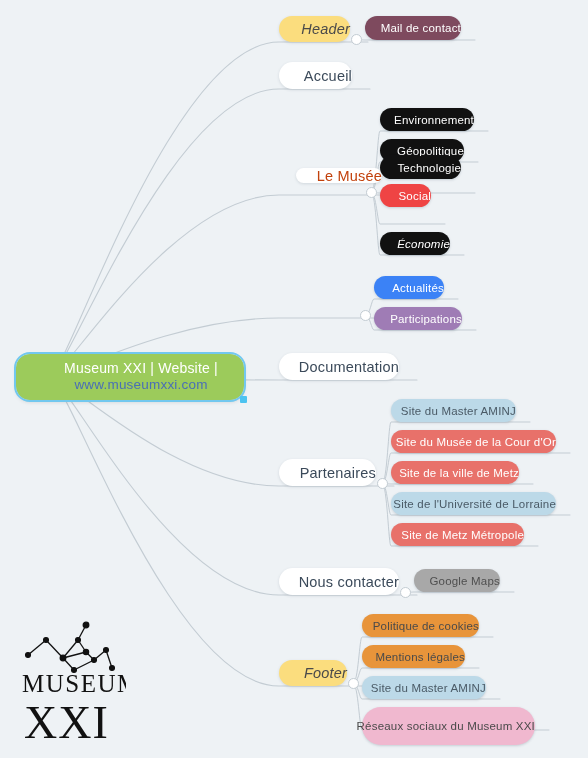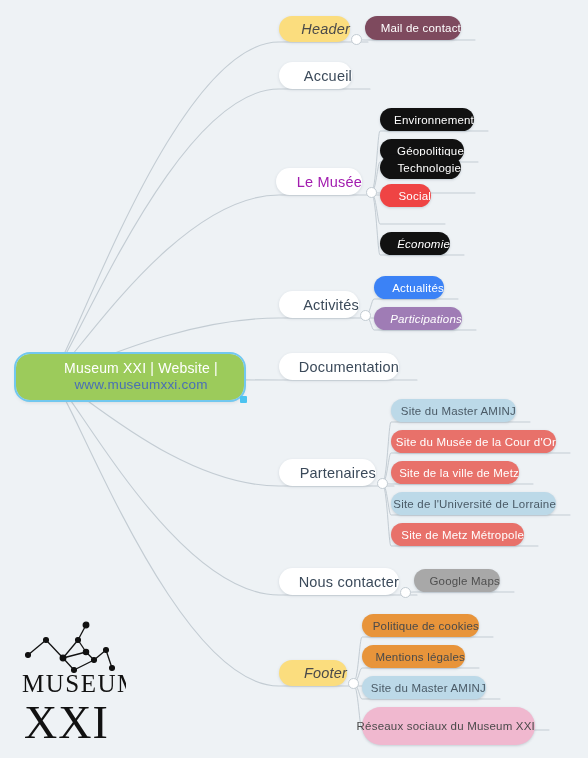--- a/index.html
+++ b/index.html
@@ -163,47 +163,44 @@
 <div class="node level1 accentnode" style="left: 279px; top: 16px; width: 71px; height: 26px; background: rgb(251, 221, 126); color: rgb(74, 74, 74);">
       <span>Header</span>
     </div>
     <div class="junction" style="left: 351px; top: 34px;"></div>
     <div class="node leaf" style="left: 365px; top: 16px; width: 96px; height: 24px; background: rgb(126, 74, 94); color: rgb(255, 255, 255);">
       <span>Mail de contact</span>
     </div>
     <div class="node level1" style="left: 279px; top: 62px; width: 73px; height: 27px; background: rgb(255, 255, 255); color: rgb(59, 74, 90);">
       <span>Accueil</span>
     </div>
-    <div class="node level1" style="left: 276px; top: 168px; width: 86px; height: 27px; background: rgb(255, 255, 255); color: #a21caf;">
+    <div class="node level1" style="left: 296px; top: 168px; width: 86px; height: 15px; background: rgb(255, 255, 255); color: #c2410c;">
       <span>Le Musée</span>
     </div>
     <div class="junction" style="left: 366px; top: 187px;"></div>
     <div class="node leaf" style="left: 380px; top: 108px; width: 94px; height: 23px; background: rgb(17, 17, 17); color: rgb(255, 255, 255);">
       <span>Environnement</span>
     </div>
     <div class="node leaf" style="left: 380px; top: 139px; width: 84px; height: 23px; background: rgb(17, 17, 17); color: rgb(255, 255, 255);">
       <span>Géopolitique</span>
     </div>
     <div class="node leaf" style="left: 380px; top: 156px; width: 81px; height: 23px; background: rgb(17, 17, 17); color: rgb(255, 255, 255);">
       <span>Technologie</span>
     </div>
     <div class="node leaf" style="left: 380px; top: 184px; width: 51px; height: 23px; background: #ef4444; color: rgb(255, 255, 255);">
       <span>Social</span>
     </div>
     <div class="node leaf" style="left: 380px; top: 232px; width: 70px; height: 23px; background: rgb(17, 17, 17); color: rgb(255, 255, 255); font-style: italic;">
       <span>Économie</span>
     </div>
-    <div class="node level1" style="left: 279px; top: 291px; width: 80px; height: 27px; background: rgb(255, 255, 255); color: rgb(59, 74, 90);">
-      <span>Activités</span>
-    </div>
     <div class="junction" style="left: 360px; top: 310px;"></div>
     <div class="node leaf" style="left: 374px; top: 276px; width: 70px; height: 23px; background: #3b82f6; color: rgb(255, 255, 255);">
       <span>Actualités</span>
     </div>
-    <div class="node leaf" style="left: 374px; top: 307px; width: 88px; height: 23px; background: rgb(159, 124, 181); color: rgb(255, 255, 255); font-style: italic;">
+    <div class="node leaf" style="left: 374px; top: 307px; width: 88px; height: 23px; background: rgb(159, 124, 181); color: rgb(255, 255, 255);">
       <span>Participations</span>
     </div>
     <div class="node level1" style="left: 279px; top: 353px; width: 120px; height: 27px; background: rgb(255, 255, 255); color: rgb(59, 74, 90);">
       <span>Documentation</span>
     </div>
     <div class="node level1" style="left: 279px; top: 459px; width: 97px; height: 27px; background: rgb(255, 255, 255); color: rgb(59, 74, 90);">
       <span>Partenaires</span>
     </div>
     <div class="junction" style="left: 377px; top: 478px;"></div>
     <div class="node leaf" style="left: 391px; top: 399px; width: 125px; height: 23px; background: rgb(188, 217, 232); color: rgb(74, 90, 102);">

